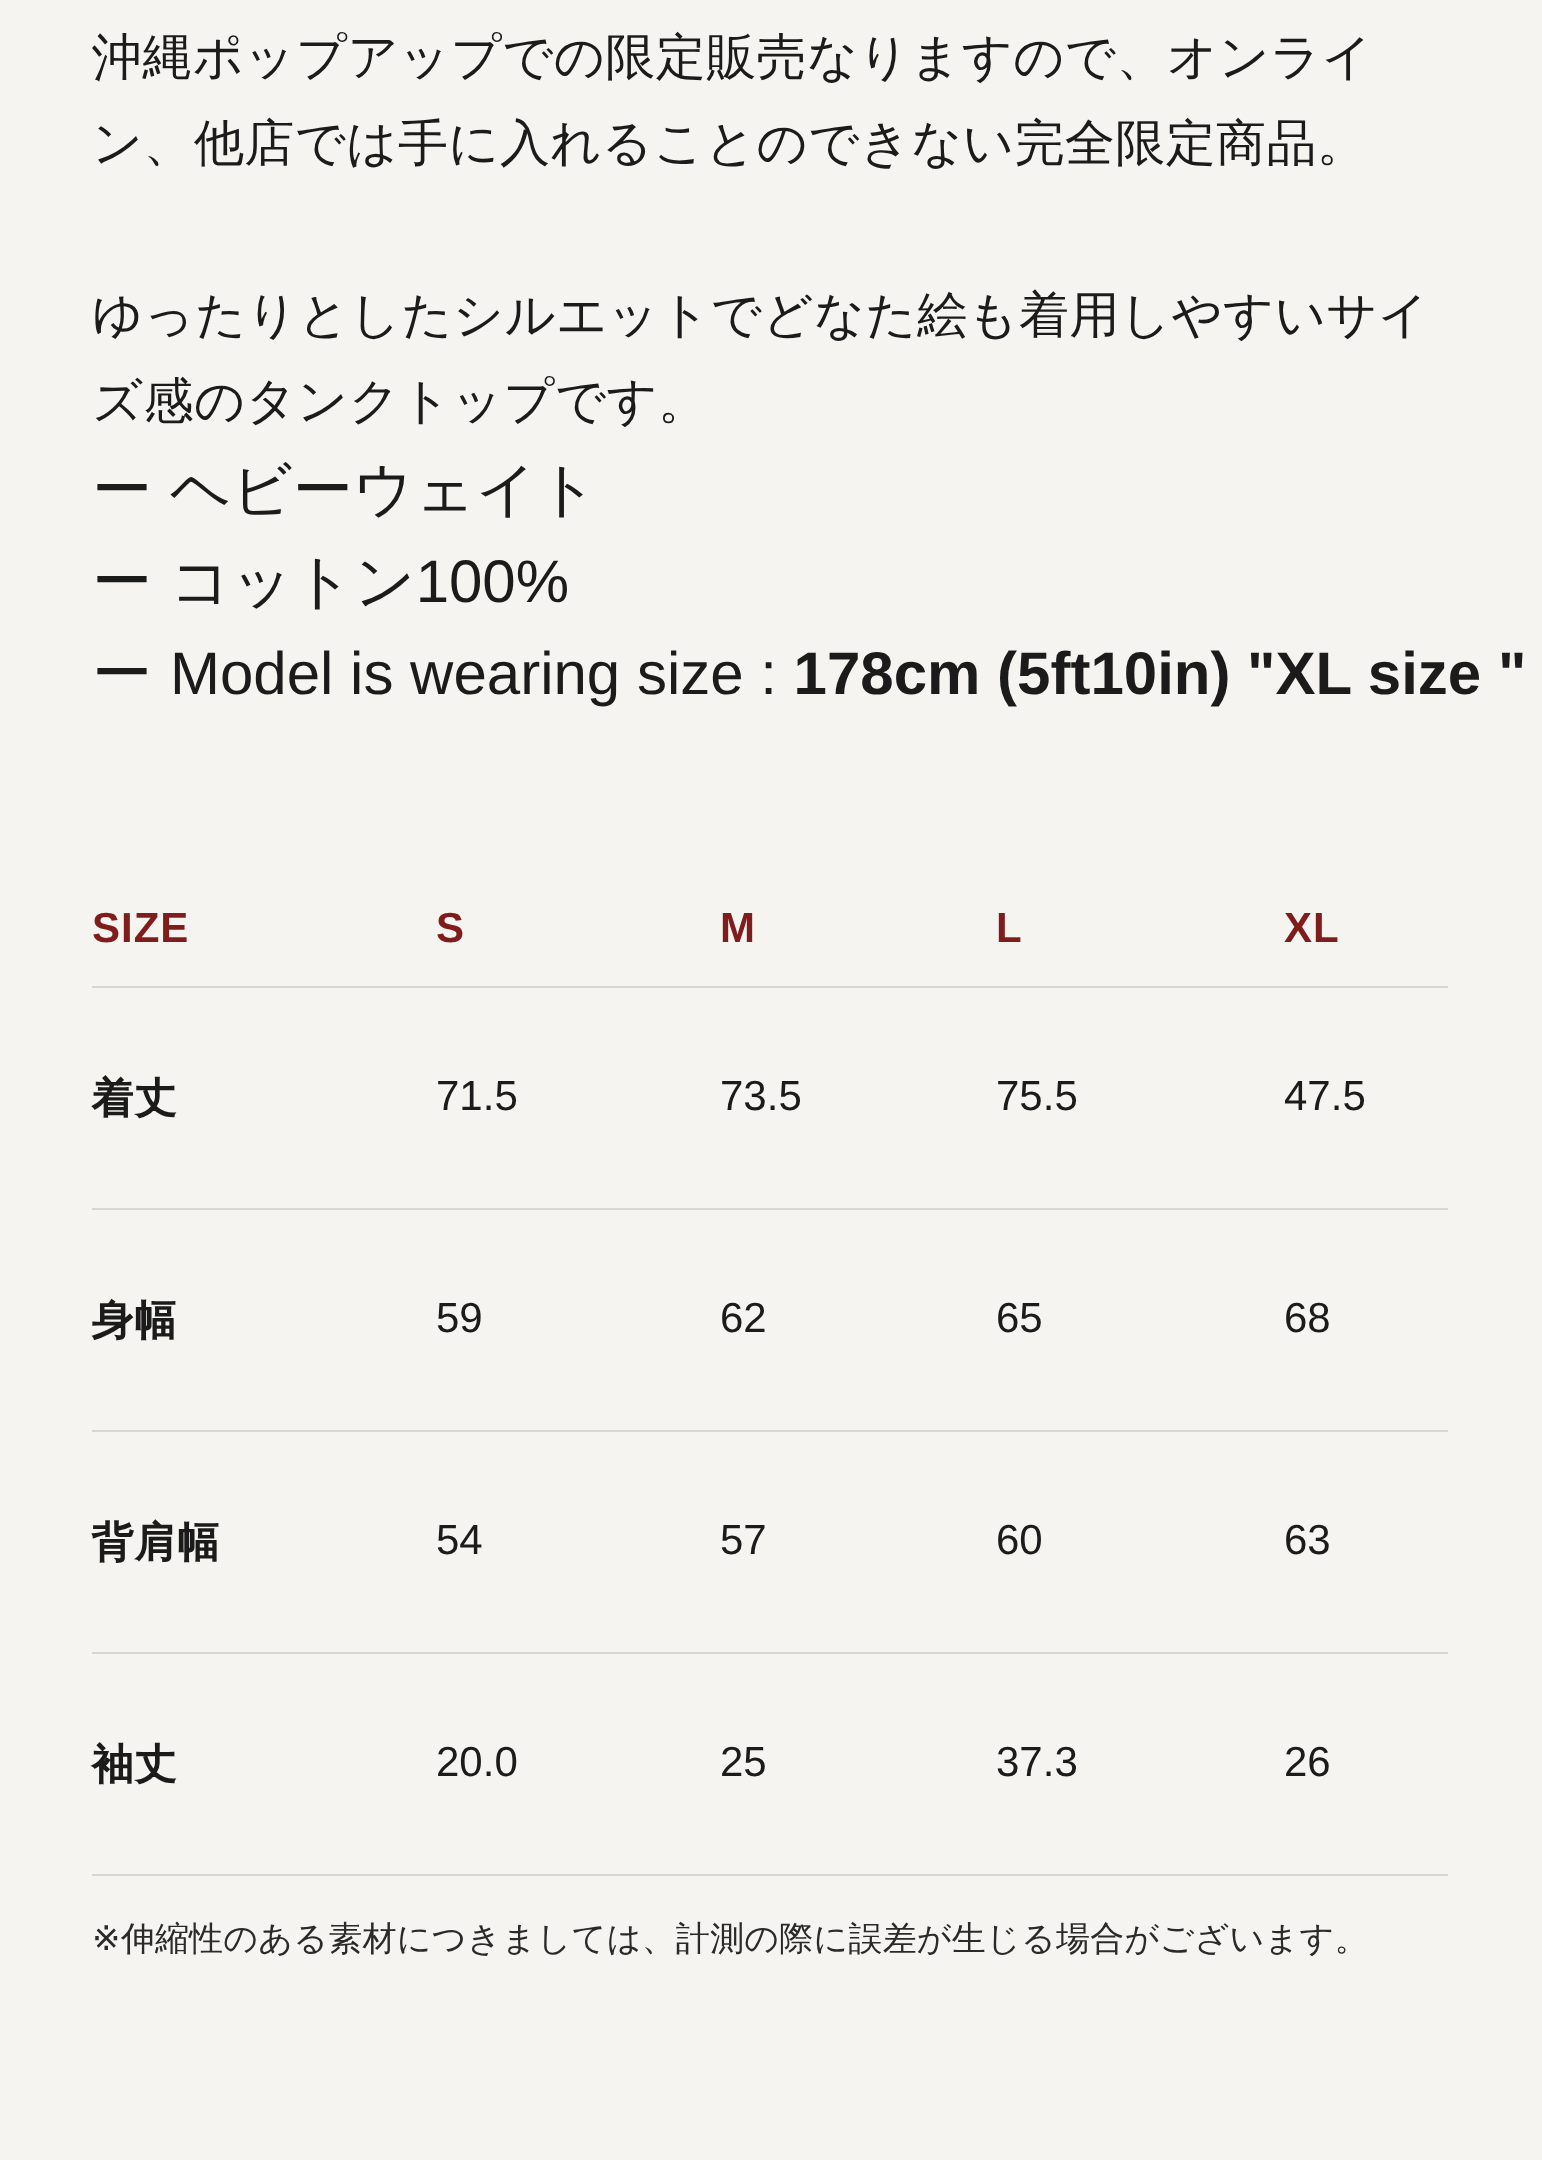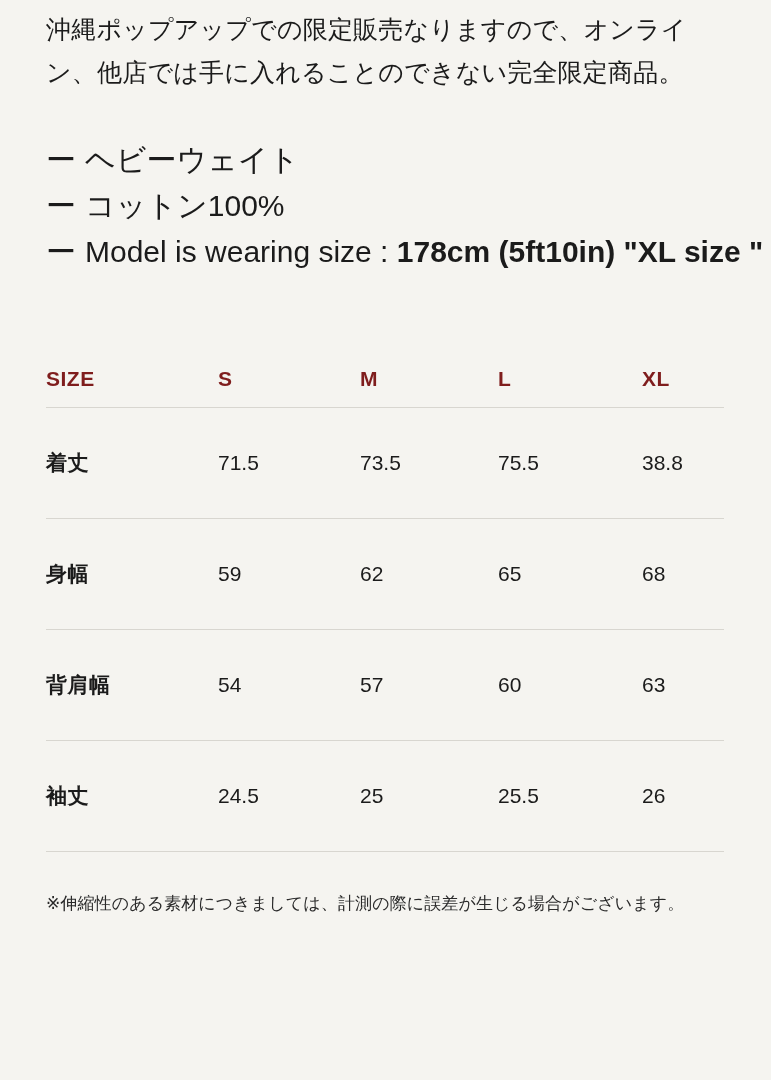--- a/index.html
+++ b/index.html
@@ -85,38 +85,39 @@
     font-family: Liberation Mono, monospace;
   }
   col.c0 { width: 172px; }
   col.c1 { width: 142px; }
   col.c2 { width: 138px; }
   col.c3 { width: 144px; }
   col.c4 { width: 82px; }
   .note-wrap {
     width: 678px;
     border-top: 1px solid #d8d6d0;
-    padding-top: 40px;
+    padding-top: 20px;
     margin-top: 0;
   }
   .note {
     font-size: 17px;
     line-height: 24px;
     color: #2a2a2a;
     letter-spacing: 0.1px;
   }
 </style>
 </head>
 <body>
 
 <div class="page">
 
   <div class="intro">
     <p class="para">沖縄ポップアップでの限定販売なりますので、オンライン、他店では手に入れることのできない完全限定商品。</p>
     <div class="spacer-para"></div>
+    <p class="para">ゆったりとしたシルエットでどなた絵も着用しやすいサイズ感のタンクトップです。</p>
 
     <div class="bullets">
       <div class="bullet">
         <span class="dash">ー</span><span>ヘビーウェイト</span>
       </div>
       <div class="bullet">
         <span class="dash">ー</span><span>コットン100%</span>
       </div>
       <div class="bullet">
         <span class="dash">ー</span><span>Model is wearing size : </span><span class="strong">178cm (5ft10in) "XL size "</span>
@@ -140,41 +141,41 @@
         <th>L</th>
         <th>XL</th>
       </tr>
     </thead>
     <tbody>
       <tr>
         <td class="rowhead">着丈</td>
         <td>71.5</td>
         <td>73.5</td>
         <td>75.5</td>
-        <td>38.8</td>
+        <td>47.5</td>
       </tr>
       <tr>
         <td class="rowhead">身幅</td>
         <td>59</td>
         <td>62</td>
         <td>65</td>
         <td>68</td>
       </tr>
       <tr>
         <td class="rowhead">背肩幅</td>
         <td>54</td>
         <td>57</td>
         <td>60</td>
         <td>63</td>
       </tr>
       <tr>
         <td class="rowhead">袖丈</td>
-        <td>24.5</td>
+        <td>20.0</td>
         <td>25</td>
-        <td>25.5</td>
+        <td>37.3</td>
         <td>26</td>
       </tr>
     </tbody>
   </table>
 
   <div class="note-wrap">
     <div class="note">※伸縮性のある素材につきましては、計測の際に誤差が生じる場合がございます。</div>
   </div>
 
 </div>

